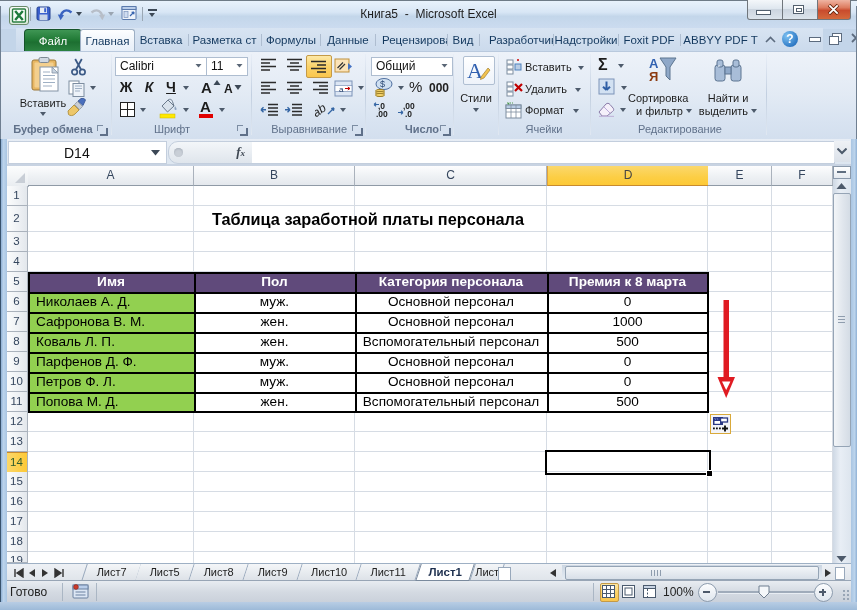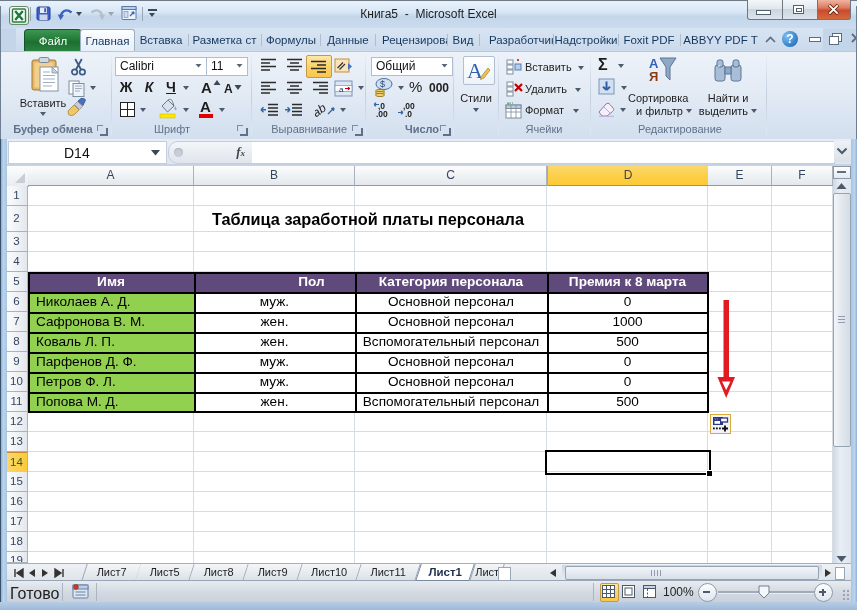--- a/index.html
+++ b/index.html
@@ -434,21 +434,21 @@
     <div class="abs ghline" style="left:22px;top:225px;width:805px;"></div>
     <div class="abs ghline" style="left:22px;top:245px;width:805px;"></div>
     <div class="abs ghline" style="left:22px;top:265px;width:805px;"></div>
     <div class="abs ghline" style="left:22px;top:285px;width:805px;"></div>
     <div class="abs ghline" style="left:22px;top:305px;width:805px;"></div>
     <div class="abs ghline" style="left:22px;top:325px;width:805px;"></div>
     <div class="abs ghline" style="left:22px;top:345px;width:805px;"></div>
     <div class="abs ghline" style="left:22px;top:365px;width:805px;"></div>
     <div class="abs ghline" style="left:22px;top:385px;width:805px;"></div>
     <div class="abs tcell thead" style="left:22px;top:106px;width:166px;height:20px;line-height:20px;">Имя</div>
-    <div class="abs tcell thead" style="left:180px;top:106px;width:161px;height:20px;line-height:20px;padding-left:45px;">Пол</div>
+    <div class="abs tcell thead" style="left:188px;top:106px;width:161px;height:20px;line-height:20px;">Пол</div>
     <div class="abs tcell thead" style="left:349px;top:106px;width:192px;height:20px;line-height:20px;">Категория персонала</div>
     <div class="abs tcell thead" style="left:541px;top:106px;width:161px;height:20px;line-height:20px;">Премия к 8 марта</div>
     <div class="abs tcell tgreen" style="left:22px;top:126px;width:163px;height:20px;line-height:20px;">Николаев А. Д.</div>
     <div class="abs tcell twhite" style="left:188px;top:126px;width:161px;height:20px;line-height:20px;">муж.</div>
     <div class="abs tcell twhite" style="left:349px;top:126px;width:192px;height:20px;line-height:20px;">Основной персонал</div>
     <div class="abs tcell twhite" style="left:541px;top:126px;width:161px;height:20px;line-height:20px;">0</div>
     <div class="abs tcell tgreen" style="left:22px;top:146px;width:163px;height:20px;line-height:20px;">Сафронова В. М.</div>
     <div class="abs tcell twhite" style="left:188px;top:146px;width:161px;height:20px;line-height:20px;">жен.</div>
     <div class="abs tcell twhite" style="left:349px;top:146px;width:192px;height:20px;line-height:20px;">Основной персонал</div>
     <div class="abs tcell twhite" style="left:541px;top:146px;width:161px;height:20px;line-height:20px;">1000</div>
@@ -564,21 +564,21 @@
     <div class="abs" style="left:556px;top:1px;width:260px;height:14px;background:linear-gradient(#ccd6e2,#e4ebf3);"></div>
     <div class="abs" style="left:559px;top:2px;width:252px;height:12px;background:linear-gradient(#f2f5f8,#d8dfe8);border:1px solid #95a4b5;border-radius:2px;">
       <div class="abs" style="left:85px;top:3px;width:1px;height:6px;background:#8f9dae;box-shadow:3px 0 0 #8f9dae,6px 0 0 #8f9dae,9px 0 0 #8f9dae;"></div>
     </div>
     <svg class="abs" style="left:816px;top:4px" width="12" height="10" viewBox="0 0 12 10">
         <path d="M3 1 L9 5 L3 9 Z" fill="#333"></path>
       </svg>
     <div class="abs" style="left:829px;top:3px;width:8px;height:11px;background:#fff;border:1px solid #98a8bb;"></div>
   </div>
   <div class="abs" id="statusbar">
-    <div class="abs" style="left:10px;top:4px;font-size:16px;color:#222;">Готово</div>
+    <div class="abs" style="left:10px;top:4px;font-size:12px;color:#222;">Готово</div>
     <div class="abs" style="left:62px;top:2px;width:1px;height:18px;background:#aab6c4;"></div>
     <svg class="abs" style="left:72px;top:3px" width="17" height="15" viewBox="0 0 17 15">
         <rect x="1" y="1" width="15" height="13" rx="1" fill="#dce6f4" stroke="#6b80a0"></rect>
         <rect x="1" y="1" width="15" height="4" fill="#b9cdea" stroke="#6b80a0"></rect>
         <path d="M3.5 8 H13.5 M3.5 11 H13.5" stroke="#6b80a0"></path>
         <circle cx="4" cy="3" r="2.4" fill="#cc3b2a" stroke="#8a2015" stroke-width="0.6"></circle>
       </svg>
     <div class="abs" style="left:96px;top:2px;width:1px;height:18px;background:#aab6c4;"></div>
     <div class="abs" style="left:593px;top:2px;width:1px;height:18px;background:#aab6c4;"></div>
 

